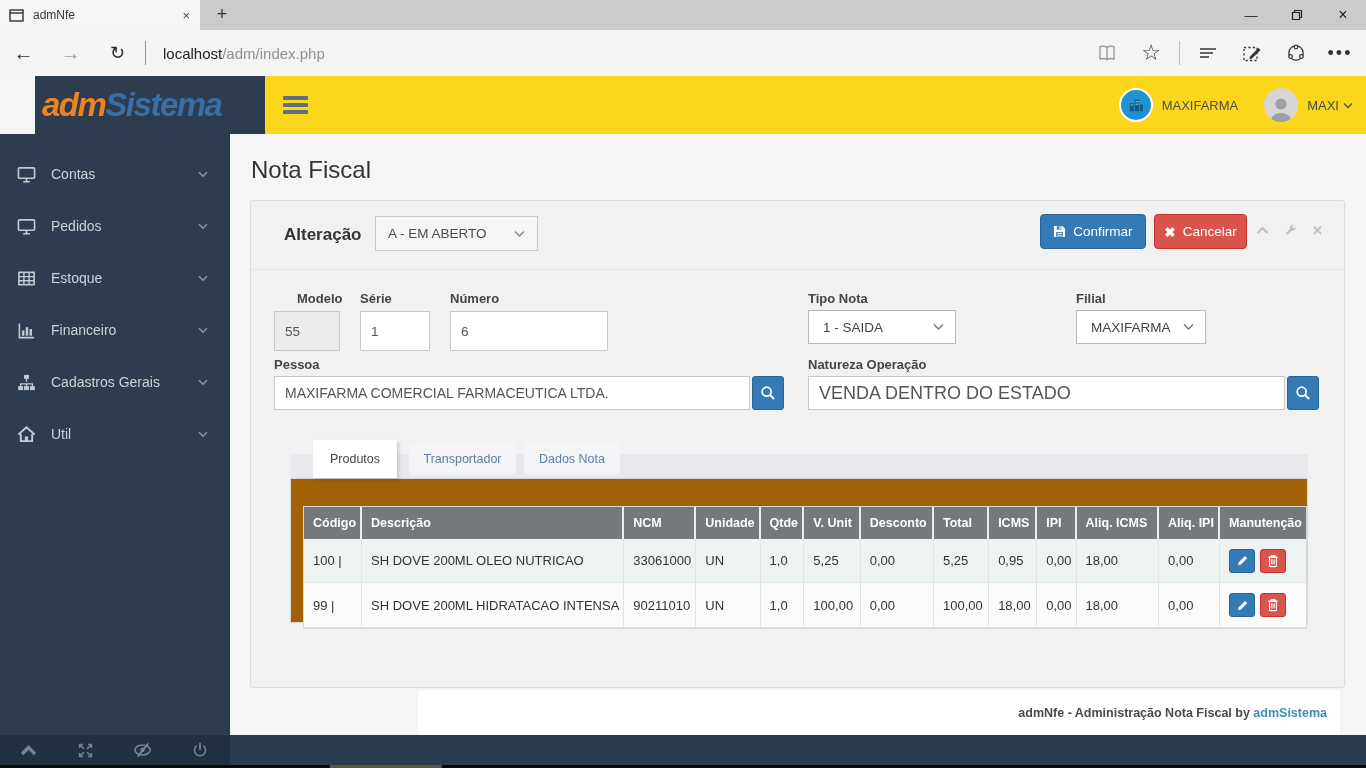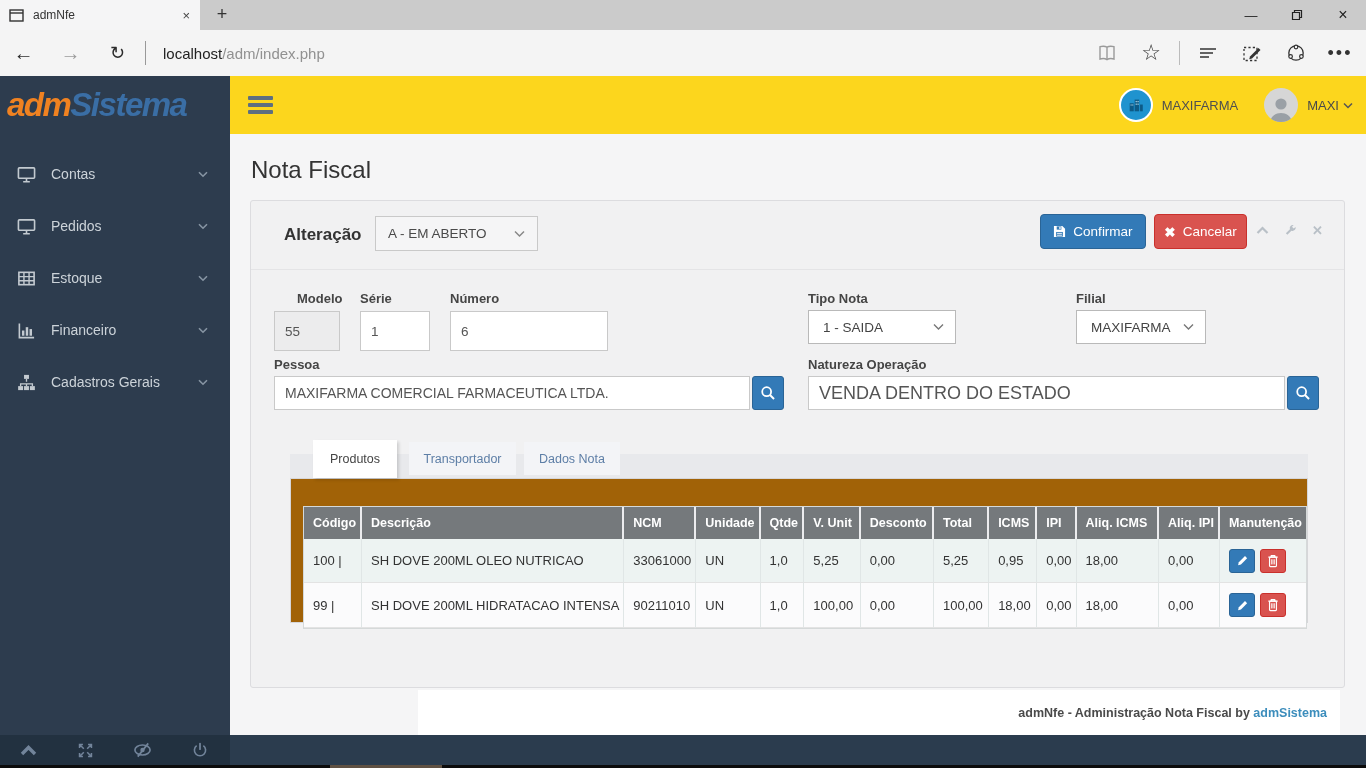--- a/index.html
+++ b/index.html
@@ -21,21 +21,21 @@
   .navbtn { width:47px; text-align:center; font-size:20px; color:#2b2b2b; }
   .navbtn.disabled { color:#9b9b9b; }
   .tdivider { width:1px; height:24px; background:#999; margin:0 4px; }
   .url { font-size:15px; margin-left:13px; white-space:nowrap; }
   .url .host { color:#222; }
   .url .path { color:#919191; }
   .toolbar-right { position:absolute; right:6px; display:flex; align-items:center; gap:4px; }
   .tool-icon { width:40px; height:32px; display:flex; align-items:center; justify-content:center; color:#333; }
 
   
-  .appheader { height:58px; display:flex; }
+  .appheader { height:58px; display:flex;padding-left:35px; }
   .logo { width:230px; background:#2d3c4e; display:flex; align-items:center; padding-left:7px;
     font-weight:bold; font-style:italic; font-size:33px; letter-spacing:-1.5px; white-space:nowrap; }
   .logo .p1 { color:#f08221; }
   .logo .p2 { color:#3a6ea5; }
   .yellowbar { flex:1; background:#fcd61d; position:relative; display:flex; align-items:center; }
   .hamburger { margin-left:18px; display:flex; flex-direction:column; gap:3px; }
   .hamburger span { width:25px; height:4px; background:#5e6f80; border-radius:1px; }
   .header-right { position:absolute; right:13px; display:flex; align-items:center; }
   .badge-circle { width:34px; height:34px; border-radius:50%; background:#1f93cf; border:2px solid #fff;
     display:flex; align-items:center; justify-content:center; }
@@ -297,20 +297,35 @@
           <span>
             <svg width="19" height="19" viewBox="0 0 20 20">
               <rect x="7.4" y="2" width="5.2" height="4.2" fill="#c3cad0"></rect>
               <rect x="1.2" y="13.8" width="5.2" height="4.2" fill="#c3cad0"></rect>
               <rect x="7.4" y="13.8" width="5.2" height="4.2" fill="#c3cad0"></rect>
               <rect x="13.6" y="13.8" width="5.2" height="4.2" fill="#c3cad0"></rect>
               <path d="M10 6.2v3M3.8 13.8v-2.3h12.4v2.3M10 11.5v2.3" fill="none" stroke="#c3cad0" stroke-width="1.4"></path>
             </svg>
           </span>
           <span>Cadastros Gerais</span>
+          <span class="chev">
+            <svg width="10" height="7" viewBox="0 0 10 7">
+              <path d="M1 1.2l4 4 4-4" fill="none" stroke="#8795a3" stroke-width="1.6"></path>
+            </svg>
+          </span>
+        </div>
+        <div class="side-item">
+          <span>
+            <svg width="19" height="19" viewBox="0 0 20 20">
+              <path d="M1.5 10L10 2.5 18.5 10" fill="none" stroke="#c3cad0" stroke-width="2"></path>
+              <path d="M4 9.5V17h12V9.5" fill="none" stroke="#c3cad0" stroke-width="2"></path>
+              <rect x="8.3" y="12" width="3.4" height="5" fill="#c3cad0"></rect>
+            </svg>
+          </span>
+          <span>Util</span>
           <span class="chev">
             <svg width="10" height="7" viewBox="0 0 10 7">
               <path d="M1 1.2l4 4 4-4" fill="none" stroke="#8795a3" stroke-width="1.6"></path>
             </svg>
           </span>
         </div>
       </div>
 
     <div class="content">
       <div class="page-title">Nota Fiscal</div>

